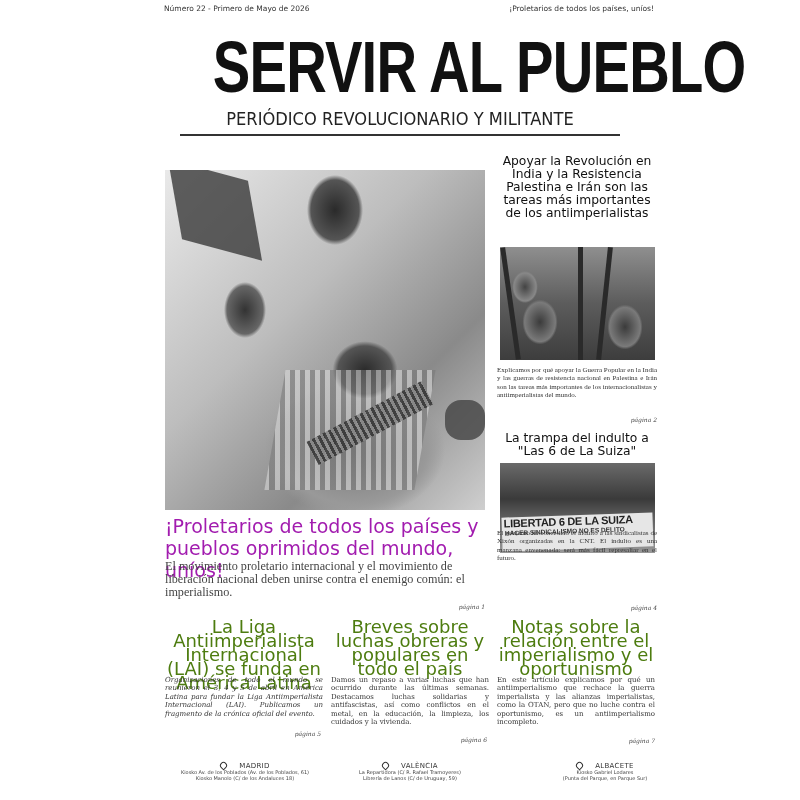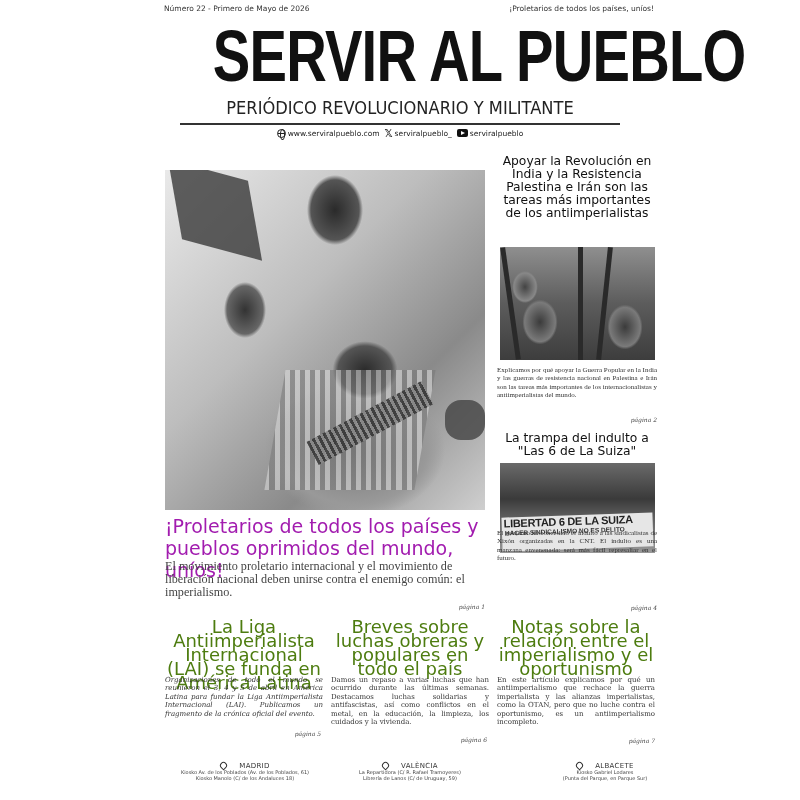--- a/index.html
+++ b/index.html
@@ -1,20 +1,20 @@
 <!DOCTYPE html>
 <html><head>
 <meta charset="utf-8">
 <style>
   * { box-sizing: border-box; margin: 0; padding: 0; }
   html, body { width: 800px; height: 800px; background: #ffffff; overflow: hidden; }
   body { font-family: "DejaVu Sans", sans-serif; color: #1a1a1a; position: relative; }
 
   .topline { position: absolute; top: 4px; left: 164px; right: 146px; height: 14px; display: flex; justify-content: space-between; font-size: 7.5px; color: #333; }
-  .masthead { position: absolute; top: 20px; left: 160px; width: 480px; text-align: center; }
+  .masthead { position: absolute; top: 31px; left: 160px; width: 480px; text-align: center; }
   .mast-title { font-family: "Liberation Sans", sans-serif; font-weight: 700; font-size: 72px; line-height: 72px; letter-spacing: -1px; color: #111; transform: scaleX(0.78); transform-origin: center; white-space: nowrap; }
   .mast-sub { font-family: "DejaVu Sans", sans-serif; font-size: 17.5px; letter-spacing: 0px; color: #222; margin-top: 6px; white-space: nowrap; transform: scaleX(0.93); transform-origin: center; }
   .mast-rule { height: 1.5px; background: #333; margin: 5px 20px 0 20px; }
   .social { display: flex; justify-content: center; align-items: center; gap: 5px; font-size: 7.5px; color: #222; margin-top: 3px; }
   .social .grp { display: flex; align-items: center; gap: 2px; }
   .ico-globe { width: 9px; height: 9px; border: 1px solid #222; border-radius: 50%; position: relative; display: inline-block; }
   .ico-globe::before { content: ""; position: absolute; left: 2px; top: -1px; width: 3px; height: 9px; border: 1px solid #222; border-radius: 50%; }
   .ico-globe::after { content: ""; position: absolute; left: 0; top: 3px; width: 7px; height: 1px; background: #222; }
   .ico-x { font-weight: 700; font-size: 10px; font-family: "DejaVu Sans", sans-serif; }
   .ico-yt { width: 11px; height: 8px; background: #111; border-radius: 2px; position: relative; display: inline-block; }
@@ -69,34 +69,20 @@
 
 <div class="topline">
   <span>Número 22 - Primero de Mayo de 2026</span>
   <span>¡Proletarios de todos los países, uníos!</span>
 </div>
 
 <div class="masthead">
   <div class="mast-title">SERVIR AL PUEBLO</div>
   <div class="mast-sub">PERIÓDICO REVOLUCIONARIO Y MILITANTE</div>
   <div class="mast-rule"></div>
-  <div class="social">
-    <span class="grp">
-      <span class="ico-globe"></span>
-      <span>www.serviralpueblo.com</span>
-    </span>
-    <span class="grp">
-      <span class="ico-x">𝕏</span>
-      <span>serviralpueblo_</span>
-    </span>
-    <span class="grp">
-      <span class="ico-yt"></span>
-      <span>serviralpueblo</span>
-    </span>
-  </div>
 </div>
 
 <div class="hero-img" title="Ilustración: campesinos y obreros armados con el puño en alto">
   <div class="flag"></div>
   <div class="stripes"></div>
   <div class="belt"></div>
   <div class="fist"></div>
 </div>
 <div class="hero-headline">¡Proletarios de todos los países y pueblos oprimidos del mundo, uníos!</div>
 <div class="hero-lede">El movimiento proletario internacional y el movimiento de liberación nacional deben unirse contra el enemigo común: el imperialismo.</div>

